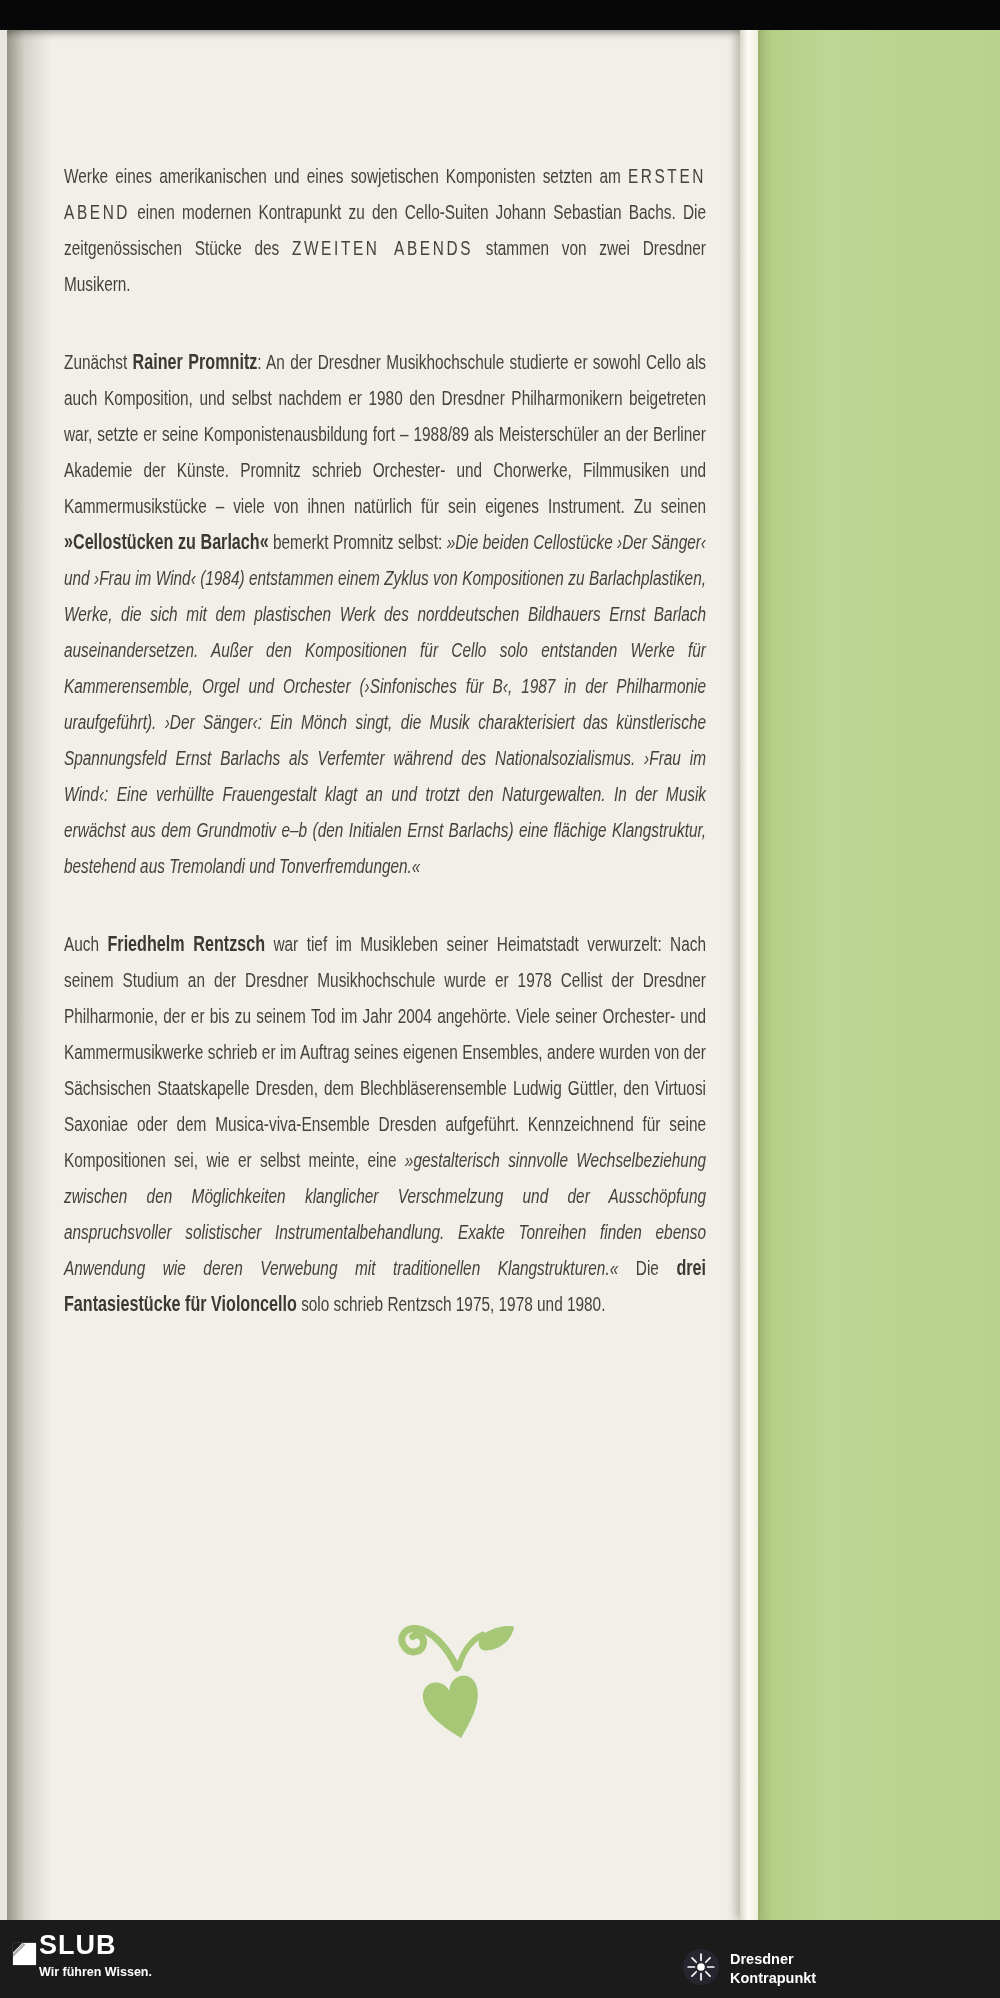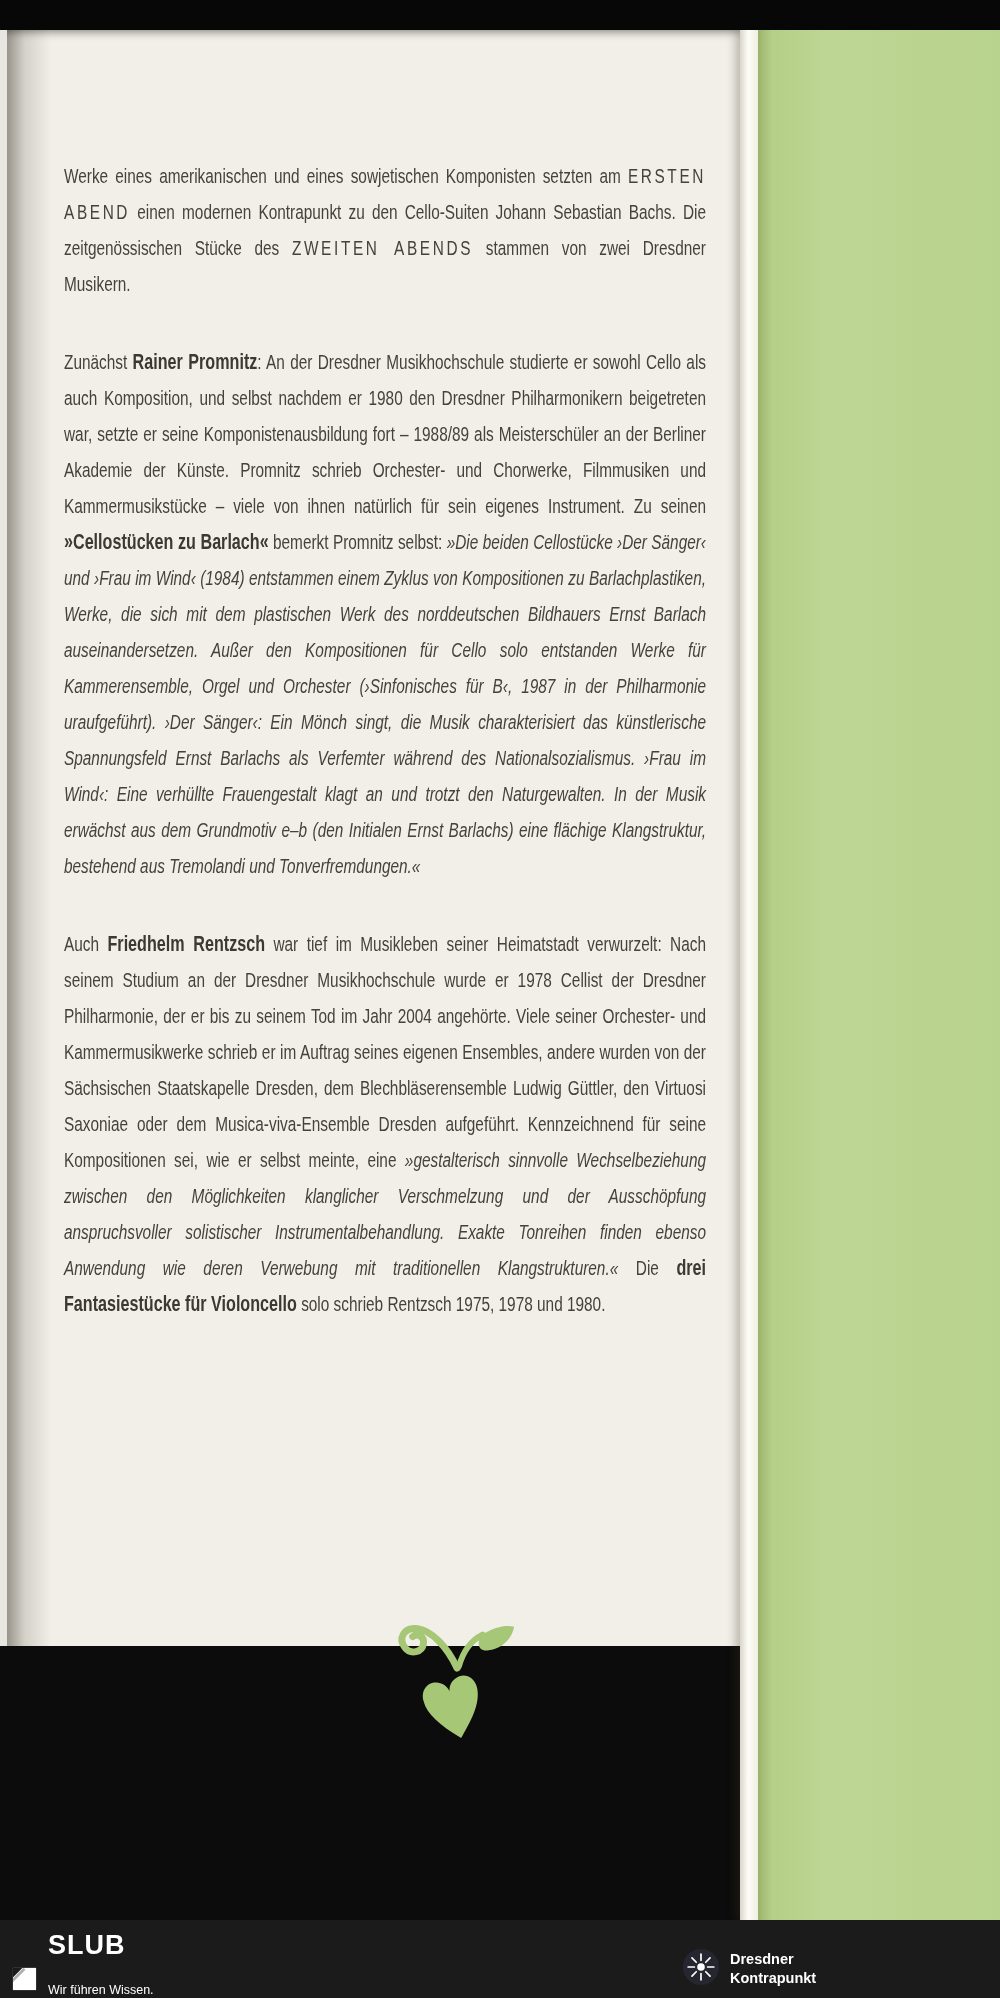--- a/index.html
+++ b/index.html
@@ -28,21 +28,21 @@
   
   .page-sliver {
     position: absolute; top: 30px; left: 740px; width: 18px; height: 1890px;
     background: linear-gradient(to right, #d9d5ca 0%, #fdfcf7 45%, #eef0e0 100%);
     box-shadow: -5px 0 9px rgba(60, 55, 40, 0.28);
     z-index: 2;
   }
 
   
   .page {
-    position: absolute; top: 30px; left: 0; width: 744px; height: 1616px;
+    position: absolute; top: 30px; left: 0; width: 744px; height: 1890px;
     background: #f2efe8;
     box-shadow: inset 0 7px 9px -5px rgba(0,0,0,0.45);
   }
   .left-sliver {
     position: absolute; top: 0; left: 0; width: 7px; height: 100%;
     background: #e8e6e1;
   }
   .gutter {
     position: absolute; top: 0; left: 7px; width: 44px; height: 100%;
     background: linear-gradient(to right, rgba(42,37,26,0.45) 0%, rgba(42,37,26,0.15) 40%, rgba(42,37,26,0) 100%);
@@ -67,31 +67,31 @@
 
   .ornament { position: absolute; top: 1565px; left: 392px; width: 128px; height: 158px; }
 
   
   .footer {
     position: absolute; left: 0; bottom: 0; width: 100%; height: 78px;
     background: #1b1b1b; z-index: 6;
   }
   .slub {
     position: absolute; left: 10px; top: 12px;
-    display: flex; gap: 9px; align-items: flex-end;
+    display: flex; align-items: center;
     cursor: pointer;
   }
   .slub-text { display: flex; flex-direction: column; }
   .slub-name {
     font-size: 27px; font-weight: bold; color: #ffffff;
     letter-spacing: 1px; line-height: 1; display: block;
   }
   .slub-tagline {
-    font-size: 12.5px; color: #ffffff; display: block; margin-top: 24px;
-    font-weight: normal;
+    font-size: 12.5px; color: #ffffff; display: block; margin-top: 6px;
+    font-weight: bold;
   }
   .phil {
     position: absolute; left: 682px; top: 28px;
     display: flex; gap: 10px; align-items: center;
     cursor: pointer;
   }
   .phil-text span {
     display: block; color: #ffffff; font-size: 14.5px; font-weight: bold;
     line-height: 1.3;
   }

